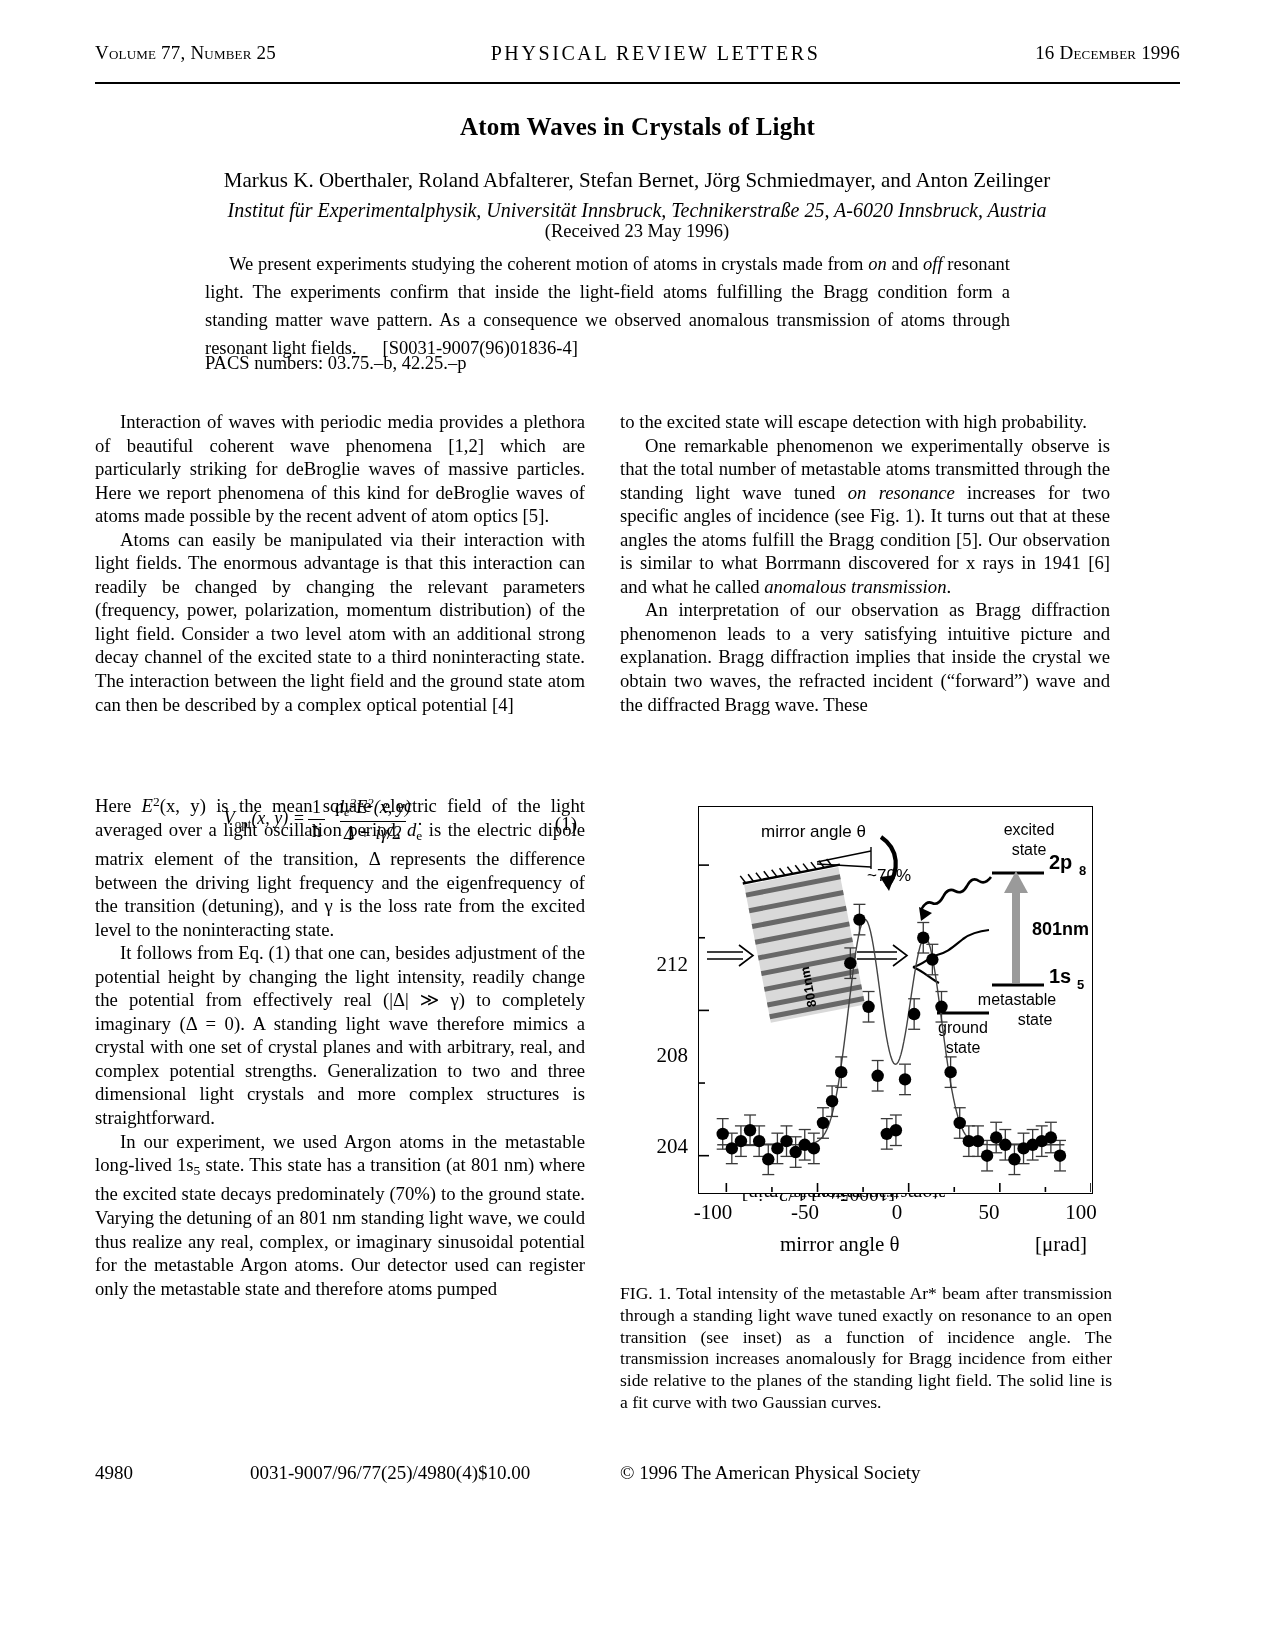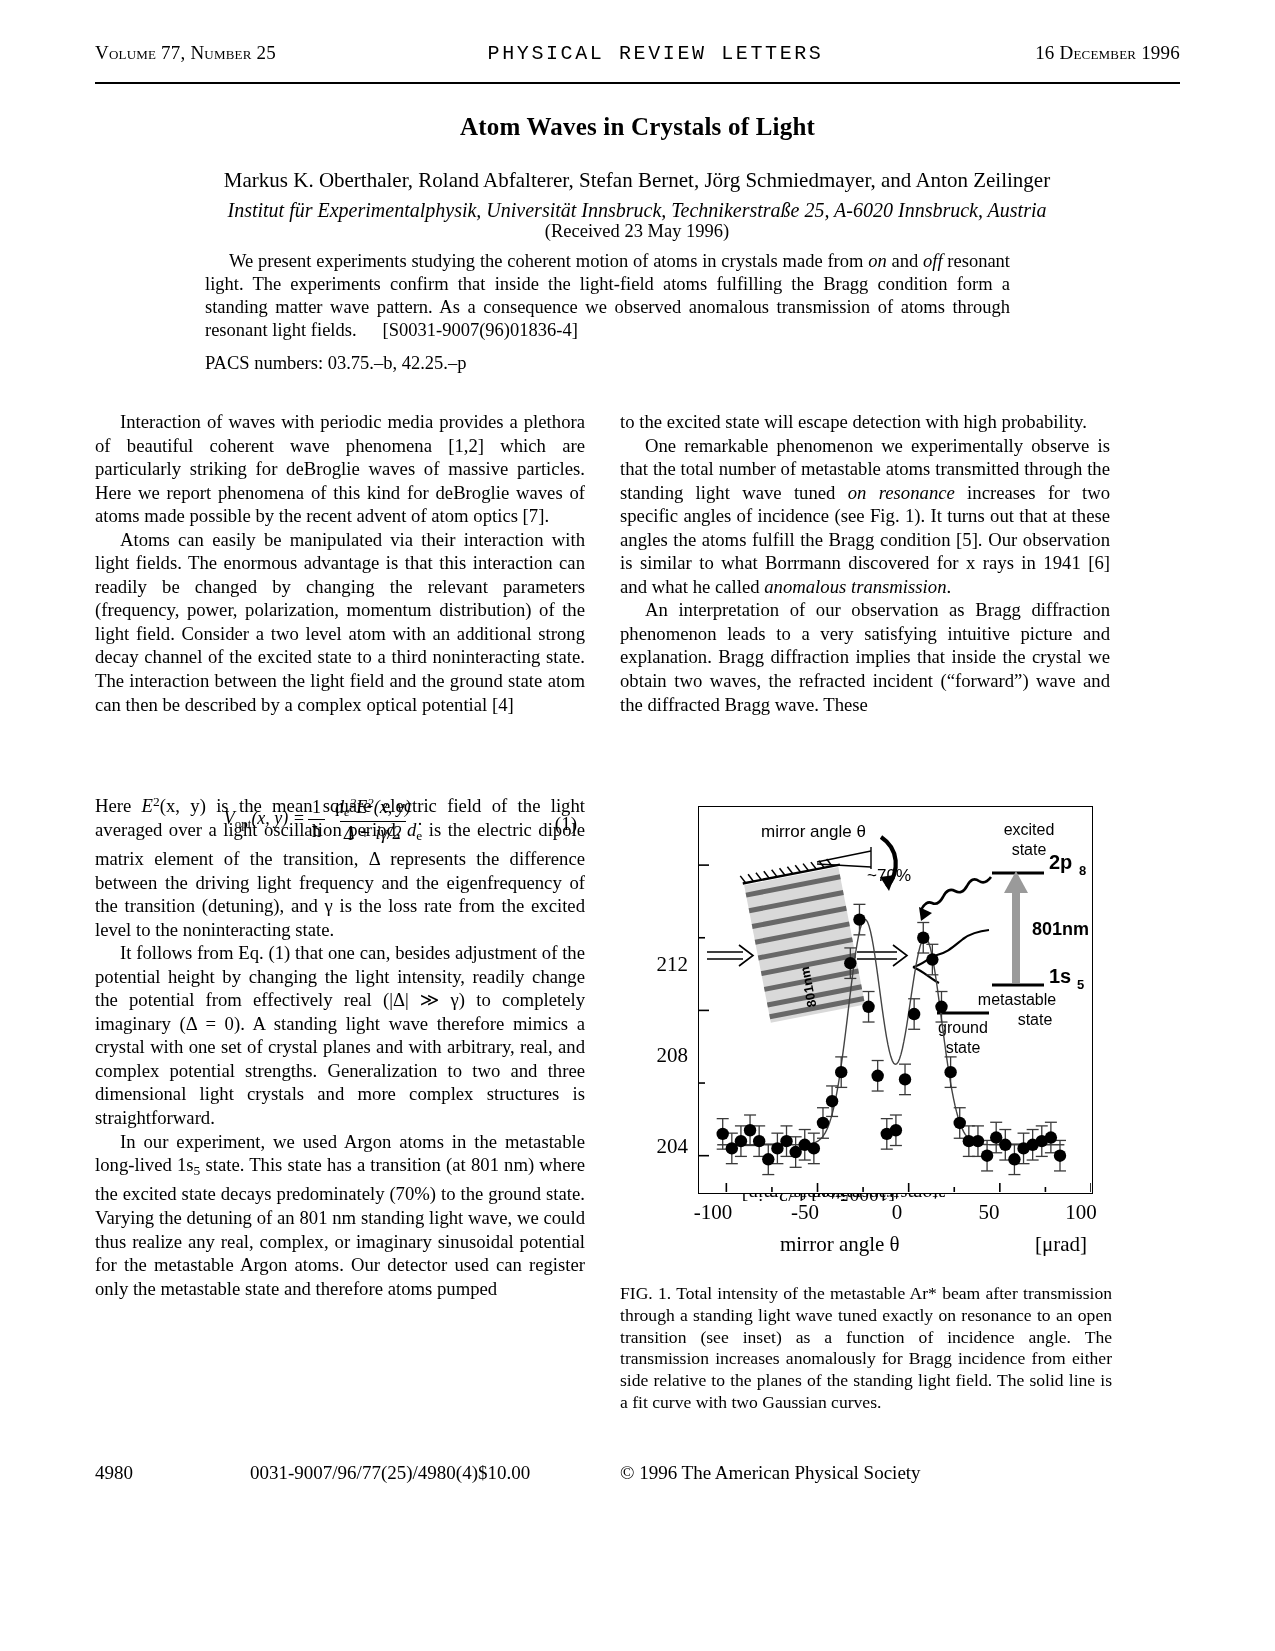--- a/index.html
+++ b/index.html
@@ -10,21 +10,21 @@
     color:#000;overflow:hidden;
   }
   .page{position:absolute;left:0;top:0;width:1275px;height:1651px;}
 
   
   .runhead{
     position:absolute;left:95px;top:42px;width:1085px;height:34px;
     display:flex;align-items:flex-start;justify-content:space-between;
   }
   .rh-left,.rh-right{font-size:19px;letter-spacing:.2px;white-space:nowrap;}
-  .rh-center{font-size:20px;letter-spacing:2.6px;white-space:nowrap;font-family:Liberation Mono, monospace;}
+  .rh-center{font-size:20px;letter-spacing:2.6px;white-space:nowrap;}
   .sc{font-variant:small-caps;}
   .rule{
     position:absolute;left:95px;top:82px;width:1085px;height:2px;background:#000;
   }
 
   
   .title{
     position:absolute;left:0;top:113px;width:1275px;text-align:center;
     font-size:25px;font-weight:bold;letter-spacing:.2px;
   }
@@ -37,21 +37,21 @@
     font-size:20px;font-style:italic;
   }
   .received{
     position:absolute;left:137px;top:221px;width:1000px;text-align:center;
     font-size:18.5px;
   }
 
   
   .abstract{
     position:absolute;left:205px;top:250px;width:805px;
-    font-size:18.5px;line-height:23px;text-align:justify;
+    font-size:18.5px;line-height:28px;text-align:justify;
     text-indent:24px;
     -webkit-hyphens:none;hyphens:none;
   }
   .abstract .code{margin-left:26px;}
   .pacs{
     position:absolute;left:205px;top:353px;width:805px;font-size:18.5px;
   }
 
   
   .col{
@@ -136,21 +136,21 @@
   <div class="title">Atom Waves in Crystals of Light</div>
   <div class="authors">Markus K. Oberthaler, Roland Abfalterer, Stefan Bernet, Jörg Schmiedmayer, and Anton Zeilinger</div>
   <div class="affil">Institut für Experimentalphysik, Universität Innsbruck, Technikerstraße 25, A-6020 Innsbruck, Austria</div>
   <div class="received">(Received 23 May 1996)</div>
 
   <div class="abstract"><span>We present experiments studying the coherent motion of atoms in crystals made from </span><i class="it">on</i><span> and </span><i class="it">off</i><span> resonant light. The experiments confirm that inside the light-field atoms fulfilling the Bragg condition form a standing matter wave pattern. As a consequence we observed anomalous transmission of atoms through resonant light fields.</span><span class="code">[S0031-9007(96)01836-4]</span>
   </div>
   <div class="pacs">PACS numbers: 03.75.–b, 42.25.–p</div>
 
   <div class="col col-left">
-    <p>Interaction of waves with periodic media provides a plethora of beautiful coherent wave phenomena [1,2] which are particularly striking for deBroglie waves of massive particles. Here we report phenomena of this kind for deBroglie waves of atoms made possible by the recent advent of atom optics [7].</p>
+    <p>Interaction of waves with periodic media provides a plethora of beautiful coherent wave phenomena [1,2] which are particularly striking for deBroglie waves of massive particles. Here we report phenomena of this kind for deBroglie waves of atoms made possible by the recent advent of atom optics [5].</p>
     <p>Atoms can easily be manipulated via their interaction with light fields. The enormous advantage is that this interaction can readily be changed by changing the relevant parameters (frequency, power, polarization, momentum distribution) of the light field. Consider a two level atom with an additional strong decay channel of the excited state to a third noninteracting state. The interaction between the light field and the ground state atom can then be described by a complex optical potential [4]</p>
     <div style="height:74px"></div>
     <p class="noind"><span>Here </span><i class="it">E</i><span class="sup">2</span><span>(x, y) is the mean square electric field of the light averaged over a light oscillation period, </span><i class="it">d</i><span class="sub">e</span><span> is the electric dipole matrix element of the transition, Δ represents the difference between the driving light frequency and the eigenfrequency of the transition (detuning), and γ is the loss rate from the excited level to the noninteracting state.</span></p>
     <p>It follows from Eq. (1) that one can, besides adjustment of the potential height by changing the light intensity, readily change the potential from effectively real (|Δ| ≫ γ) to completely imaginary (Δ = 0). A standing light wave therefore mimics a crystal with one set of crystal planes and with arbitrary, real, and complex potential strengths. Generalization to two and three dimensional light crystals and more complex structures is straightforward.</p>
     <p><span>In our experiment, we used Argon atoms in the metastable long-lived 1s</span><span class="sub">5</span><span> state. This state has a transition (at 801 nm) where the excited state decays predominately (70%) to the ground state. Varying the detuning of an 801 nm standing light wave, we could thus realize any real, complex, or imaginary sinusoidal potential for the metastable Argon atoms. Our detector used can register only the metastable state and therefore atoms pumped</span></p>
   </div>
 
   <div class="eqwrap">
     <div class="eq">
       <span><i class="it">V</i><span class="sub upr">opt</span><span>(x, y) =</span></span>

